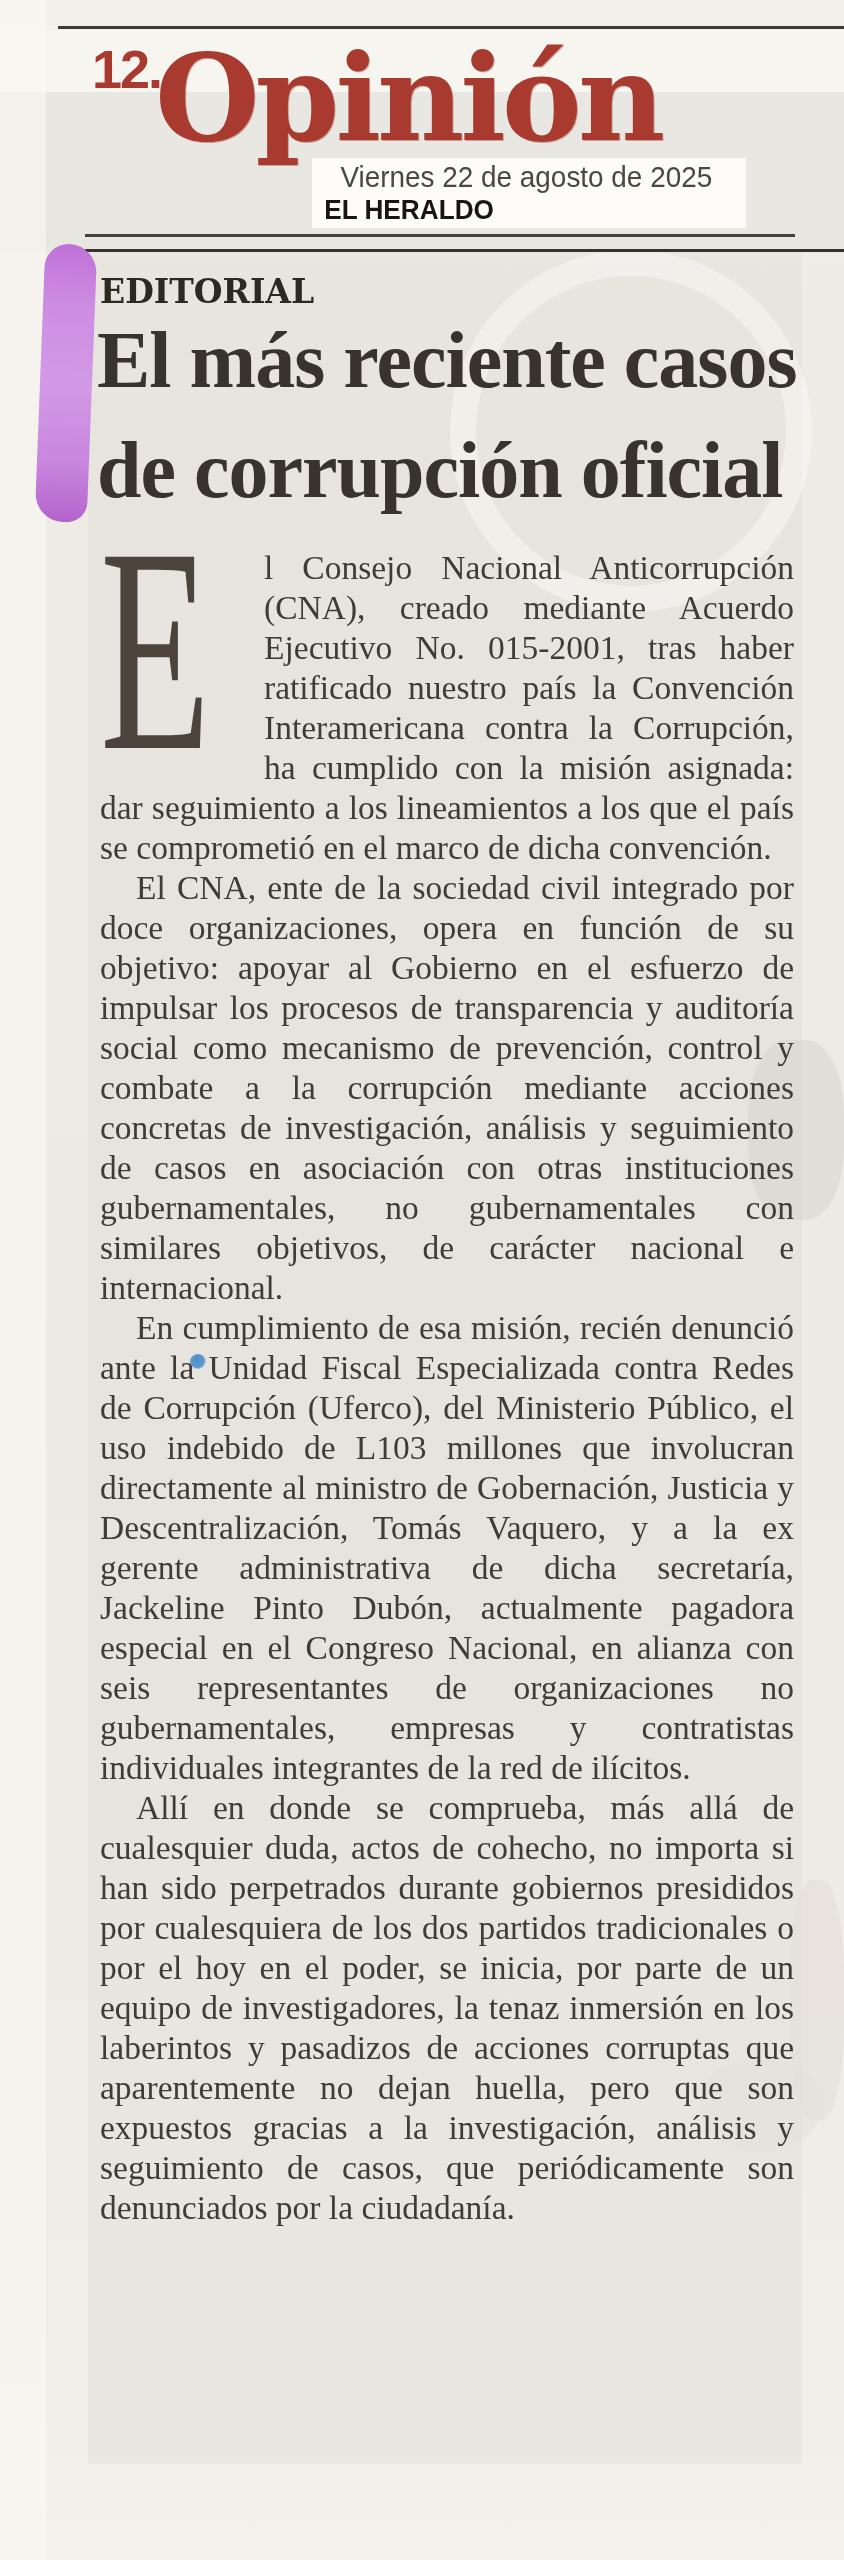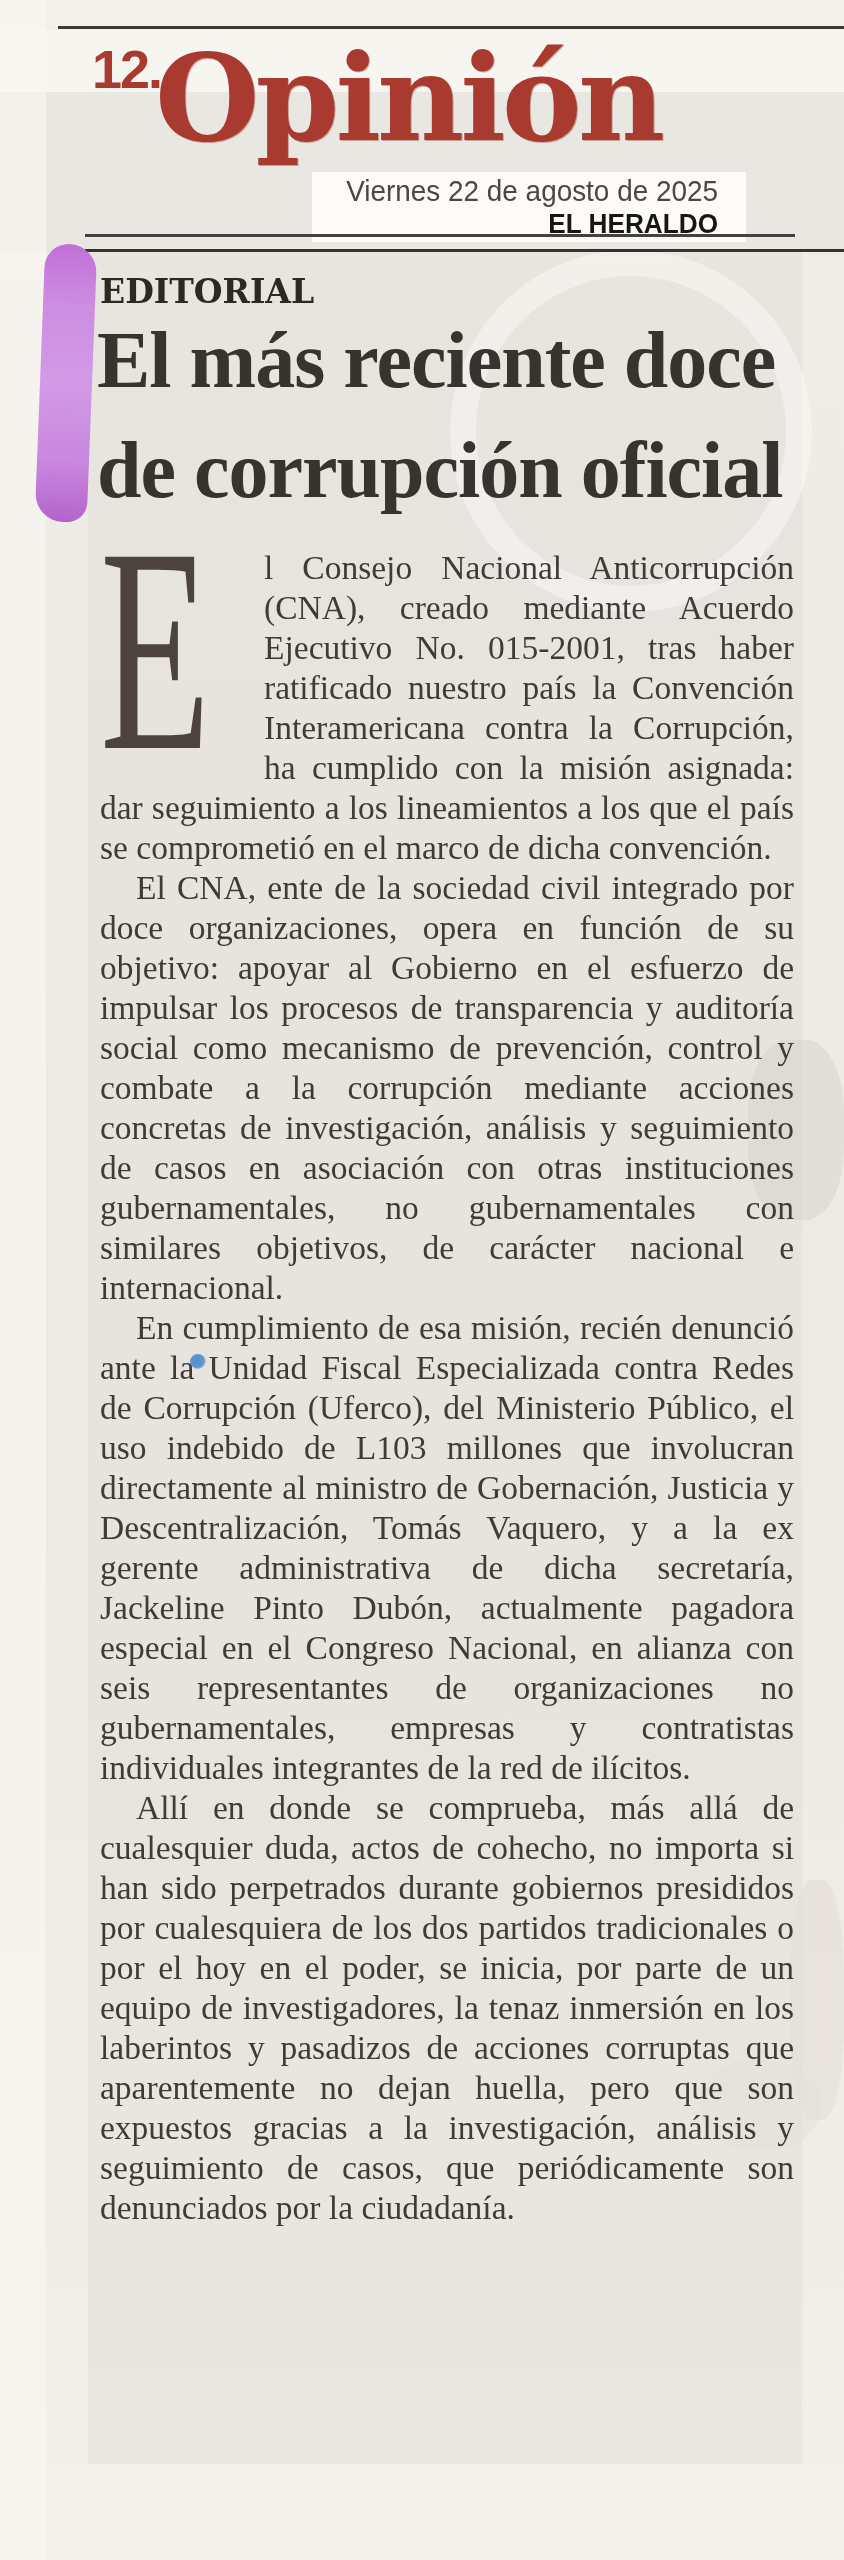--- a/index.html
+++ b/index.html
@@ -32,22 +32,22 @@
     font-size:54px;color:#a93a30;letter-spacing:-2px;
   }
   .section-title{
     position:absolute;left:155px;top:12px;
     font-family:"DejaVu Serif", serif;font-weight:900;
     font-size:120px;color:#a93a30;letter-spacing:-4px;
     text-shadow:1px 1px 0 rgba(140,40,30,.35);
     margin-top:15px;
   }
   .date-box{
-    position:absolute;left:312px;top:172px;width:434px;height:70px;
-    background:#fcfbf8;text-align:right;padding-right:28px;box-sizing:border-box;
+    position:absolute;left:312px;top:158px;width:434px;height:70px;
+    background:#fcfbf8;text-align:left;padding-right:28px;box-sizing:border-box;
   }
   .date-line{
     font-family:"Liberation Sans", sans-serif;font-size:30px;color:#4b4842;
     display:block;transform:scaleX(.93);transform-origin:100% 50%;margin-top:2px;
   }
   .paper-name{
     font-family:"Liberation Sans", sans-serif;font-weight:bold;font-size:27px;color:#181613;
     display:block;transform:scaleX(.97);transform-origin:100% 50%;letter-spacing:0px;margin-top:1px;
   }
 
@@ -119,21 +119,21 @@
     <span class="date-line">Viernes 22 de agosto de 2025</span>
     <span class="paper-name">EL HERALDO</span>
   </div>
   <div class="rule rule-mid"></div>
   <div class="rule rule-low"></div>
 
   <div class="marker"></div>
 
   <div class="kicker">EDITORIAL</div>
   <div class="headline">
-    <span class="hl1">El más reciente doce</span>
+    <span class="hl1">El más reciente casos</span>
     <span class="hl2">de corrupción oficial</span>
   </div>
 
   <div class="body-col">
     <p>
       <span class="dropcap-box">
           <span>E</span>
         </span><span>l Consejo Nacional Anticorrupción (CNA), creado mediante Acuerdo Ejecutivo No. 015-2001, tras haber ratificado nuestro país la Convención Interamericana contra la Corrupción, ha cumplido con la misión asignada: dar seguimiento a los lineamientos a los que el país se comprometió en el marco de dicha convención.</span>
     </p>
     <p class="indent"><span>El CNA, ente de la sociedad civil integrado por doce organizaciones, opera en función de su objetivo: apoyar al Gobierno en el esfuerzo de impulsar los procesos de transparencia y auditoría social como mecanismo de prevención, control y combate a la corrupción mediante acciones concretas de investigación, análisis y seguimiento de casos en asociación con otras instituciones gubernamentales, no gubernamentales con similares objetivos, de carácter nacional e internacional.</span></p>

